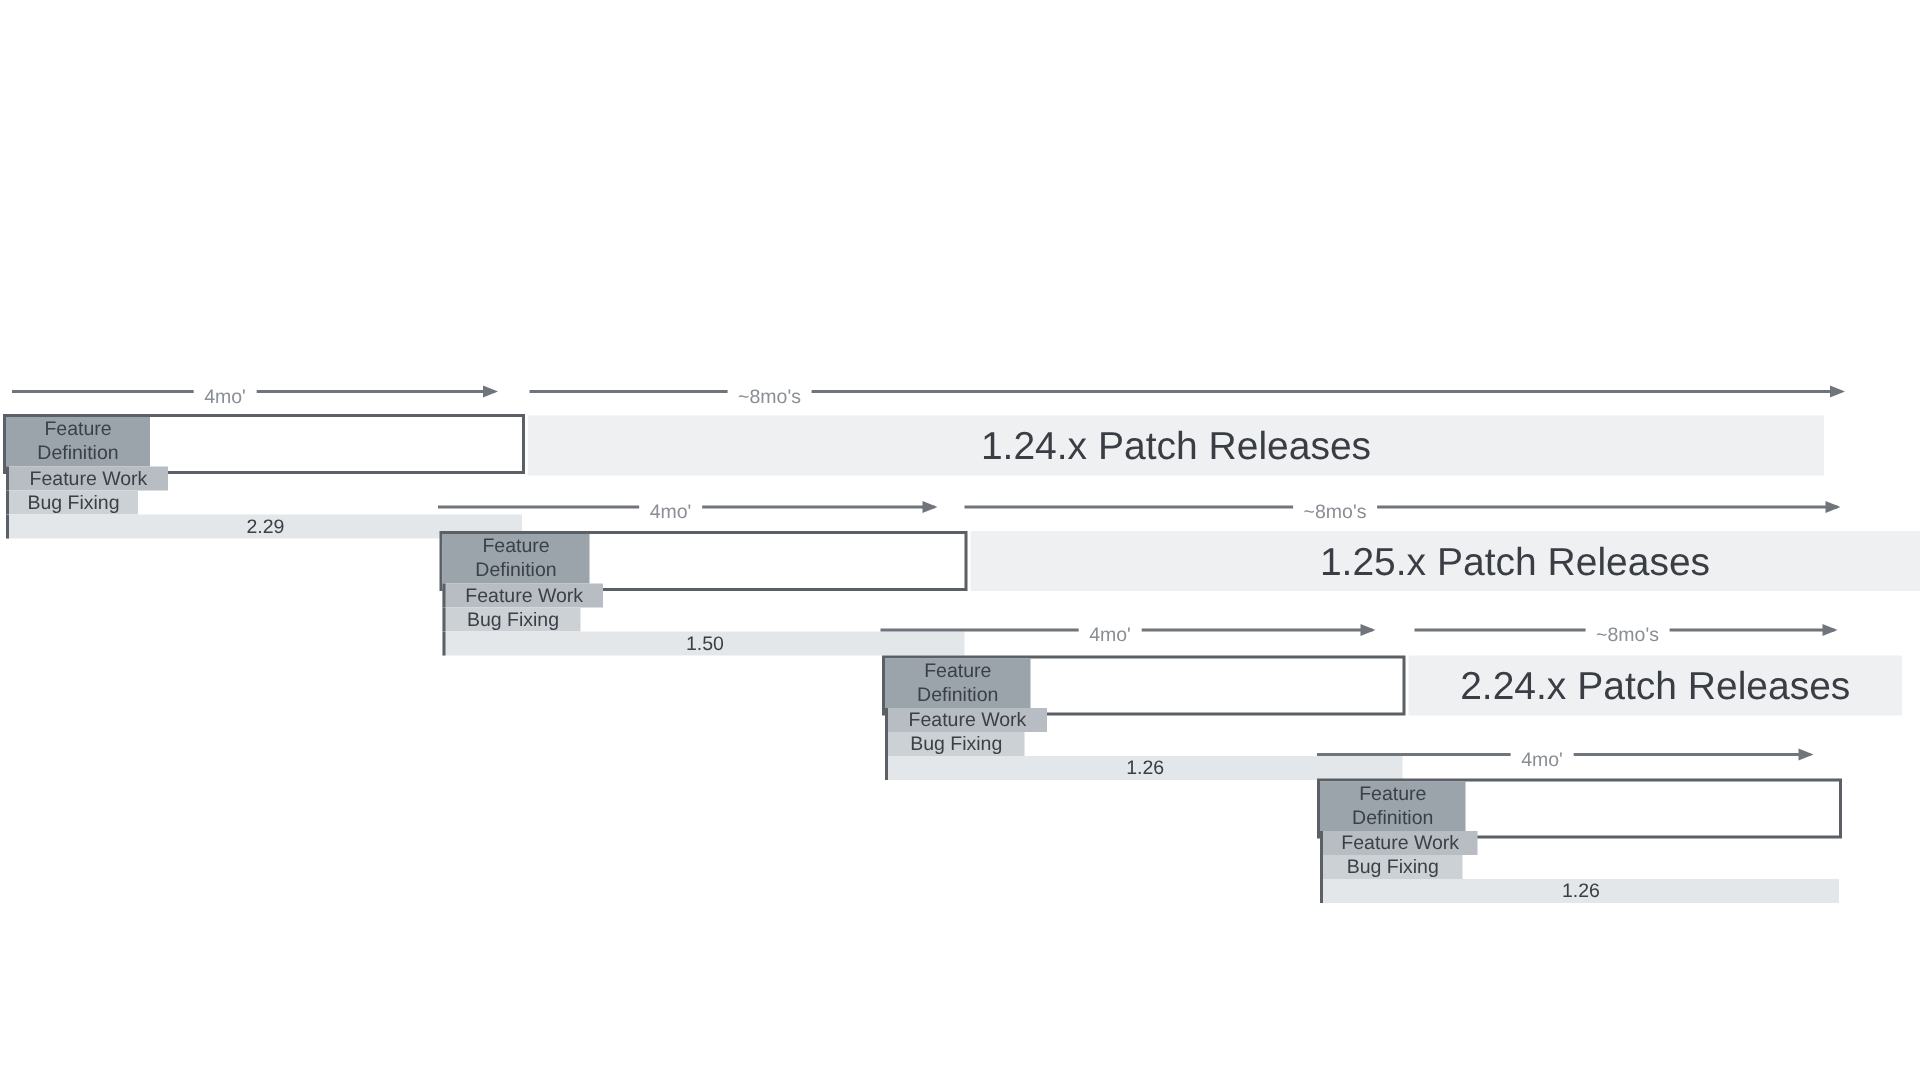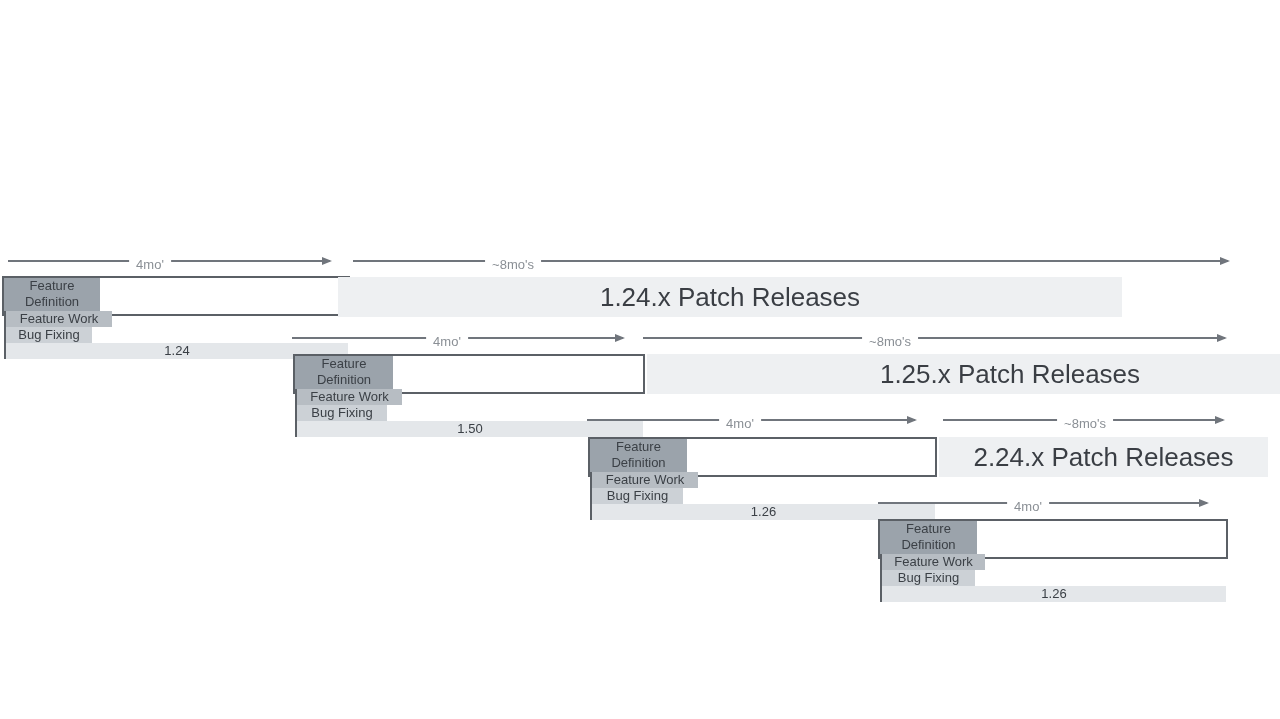--- a/index.html
+++ b/index.html
@@ -70,23 +70,23 @@
       <span class="arrow-label" style="left:142px">4mo'</span>
     </div>
     <div class="arrow" style="left:353px;top:260px;width:875px">
       <div class="arrow-head"></div>
       <span class="arrow-label" style="left:160px">~8mo's</span>
     </div>
     <div class="box-strip" style="left:2px;top:276px;width:348px">
       <div class="phase-box fd" style="width:96px">Feature Definition</div>
       <div class="phase-box fw" style="width:108px">Feature Work</div>
       <div class="phase-box bug" style="width:88px">Bug Fixing</div>
-      <div class="phase-box ver">1.24</div>
+      <div class="phase-box ver">2.29</div>
     </div>
-    <div class="patch-bar" style="left:338px;top:277px;width:784px">1.24.x Patch Releases</div>
+    <div class="patch-bar" style="left:352px;top:277px;width:864px">1.24.x Patch Releases</div>
   </div>
 
   <div>
     <div class="arrow" style="left:292px;top:337px;width:331px">
       <div class="arrow-head"></div>
       <span class="arrow-label" style="left:155px">4mo'</span>
     </div>
     <div class="arrow" style="left:643px;top:337px;width:582px">
       <div class="arrow-head"></div>
       <span class="arrow-label" style="left:247px">~8mo's</span>

